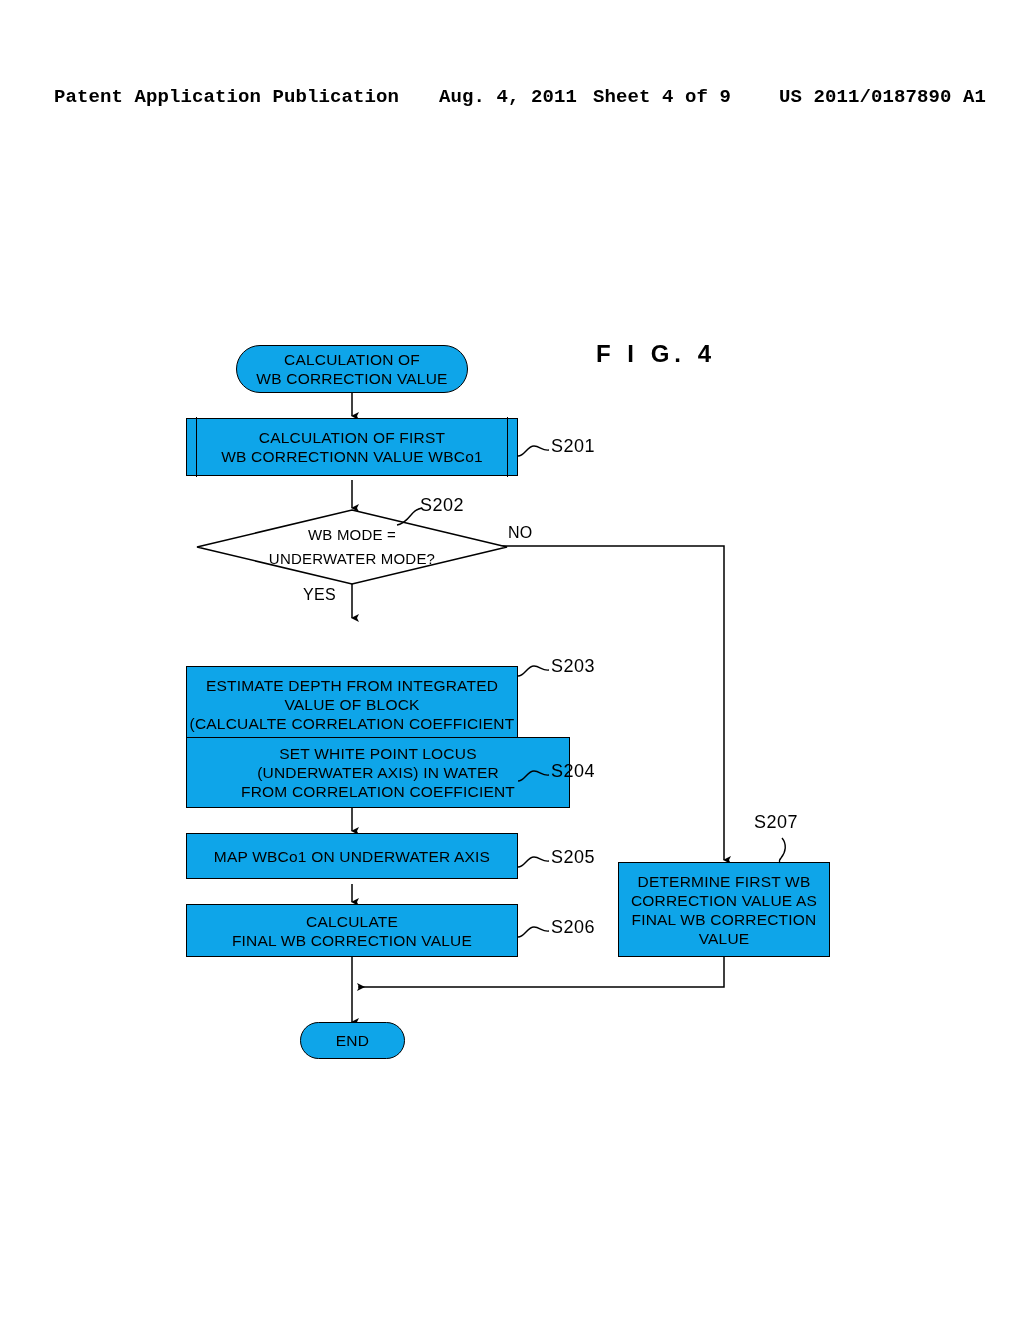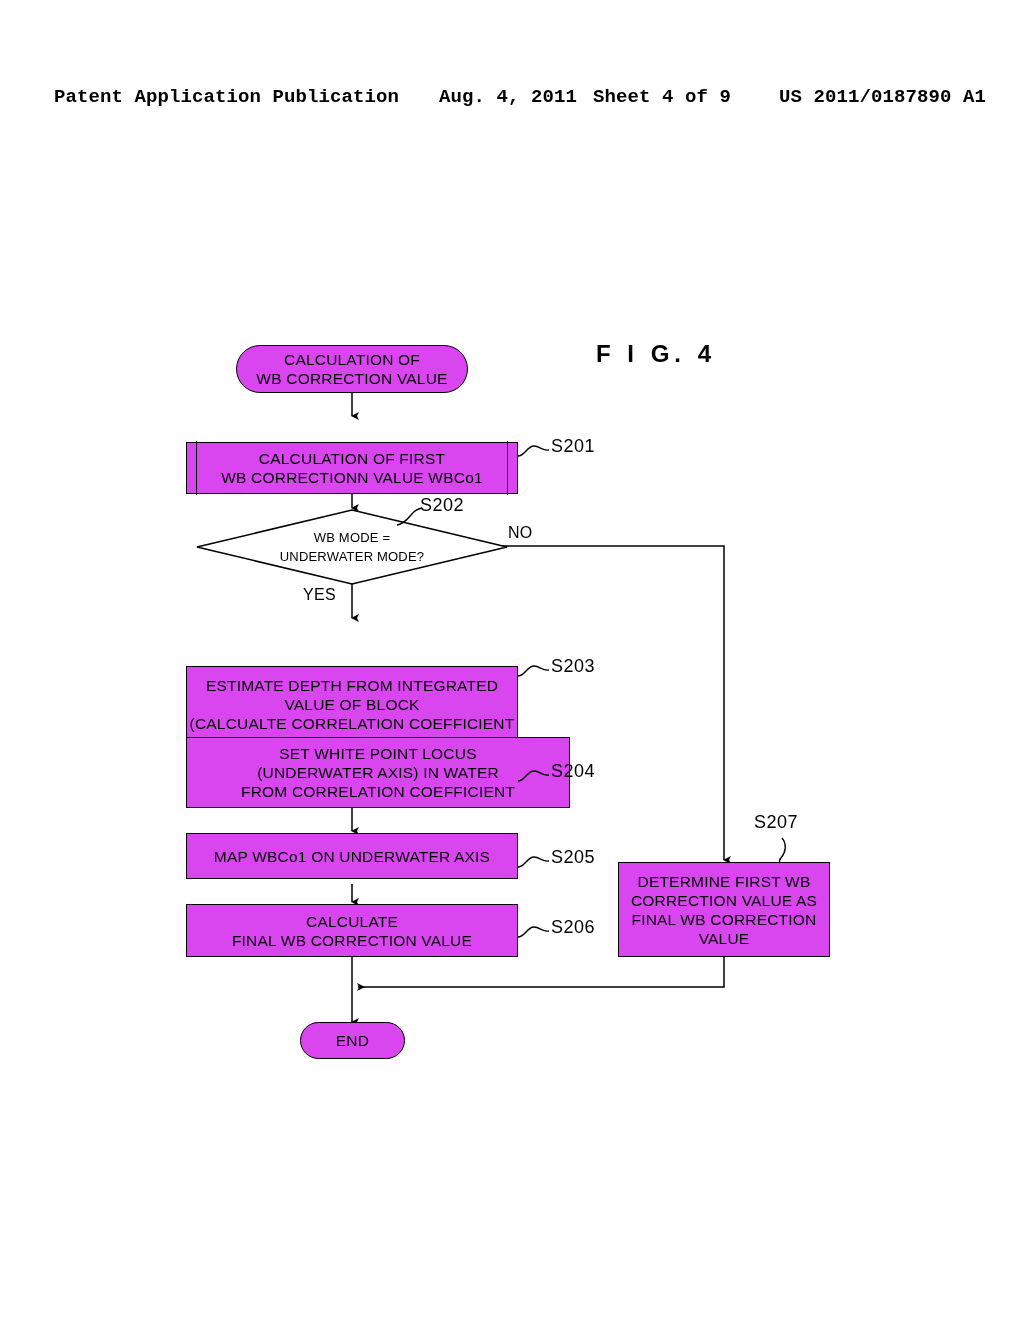--- a/index.html
+++ b/index.html
@@ -55,21 +55,21 @@
     left: 0;
     top: 0;
     width: 1024px;
     height: 1320px;
   }
 
   .node {
     position: absolute;
     box-sizing: border-box;
     border: 1.6px solid #000;
-    background: #d946ef;
+    background: #0ea5e9;
     display: flex;
     align-items: center;
     justify-content: center;
     text-align: center;
     font-family: "Liberation Sans", sans-serif;
     font-size: 15.5px;
     line-height: 19px;
     letter-spacing: 0.2px;
     white-space: pre-line;
   }
@@ -97,22 +97,22 @@
   }
   .diamond-wrap svg { display: block; }
   .diamond-label {
     position: absolute;
     left: 0; right: 0; top: 0; bottom: 0;
     display: flex;
     align-items: center;
     justify-content: center;
     text-align: center;
     font-family: "Liberation Sans", sans-serif;
-    font-size: 13px;
-    line-height: 19px;
+    font-size: 15px;
+    line-height: 24px;
     letter-spacing: 0.2px;
     white-space: pre-line;
   }
 
   .step-tag {
     position: absolute;
     font-family: "Liberation Sans", sans-serif;
     font-size: 18px;
     letter-spacing: 0.5px;
     white-space: nowrap;
@@ -169,21 +169,21 @@
 
       <path d="M500,546 L724,546 L724,860" marker-end="url(#arrowDown)"></path>
 
       <path d="M724,957 L724,987 L358,987" marker-end="url(#arrowLeft)"></path>
     </g>
   </svg>
 
   <div class="node terminal" style="left:236px; top:345px; width:232px; height:48px;">CALCULATION OF
 WB CORRECTION VALUE</div>
 
-  <div class="node subproc" style="left:186px; top:418px; width:332px; height:52px;margin-top:24px;">CALCULATION OF FIRST
+  <div class="node subproc" style="left:186px; top:418px; width:332px; height:58px;">CALCULATION OF FIRST
 WB CORRECTIONN VALUE WBCo1</div>
   <div class="step-tag" style="left:551px; top:436px;">S201</div>
   <svg style="position:absolute; left:516px; top:440px;" width="40" height="22">
     <path d="M2,16 C9,16 11,6 18,6 C24,6 26,11 33,10" stroke="#000" stroke-width="1.4" fill="none"></path>
   </svg>
 
   <div class="diamond-wrap" style="left:196px; top:509px; width:312px; height:76px;">
     <svg width="312" height="76" viewBox="0 0 312 76">
       <polygon points="156,1 311,38 156,75 1,38" fill="#fff" stroke="#000" stroke-width="1.5"></polygon>
     </svg>

